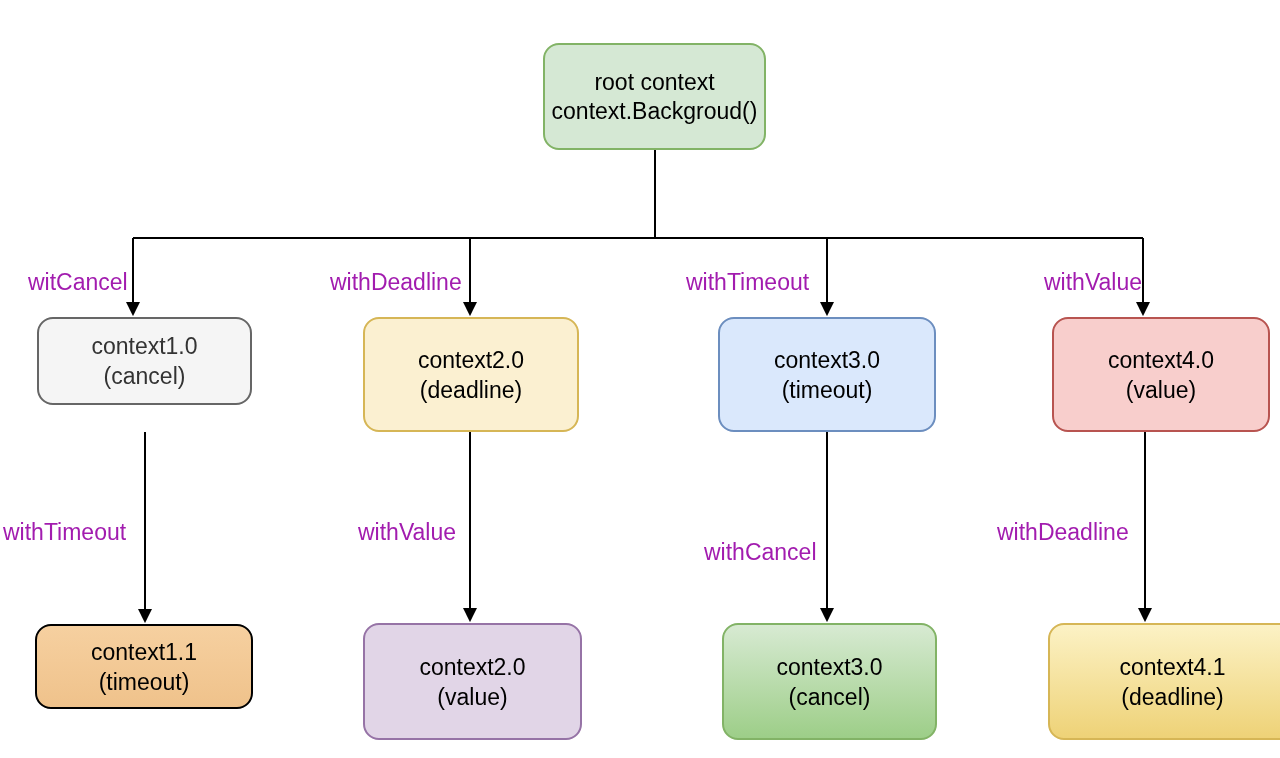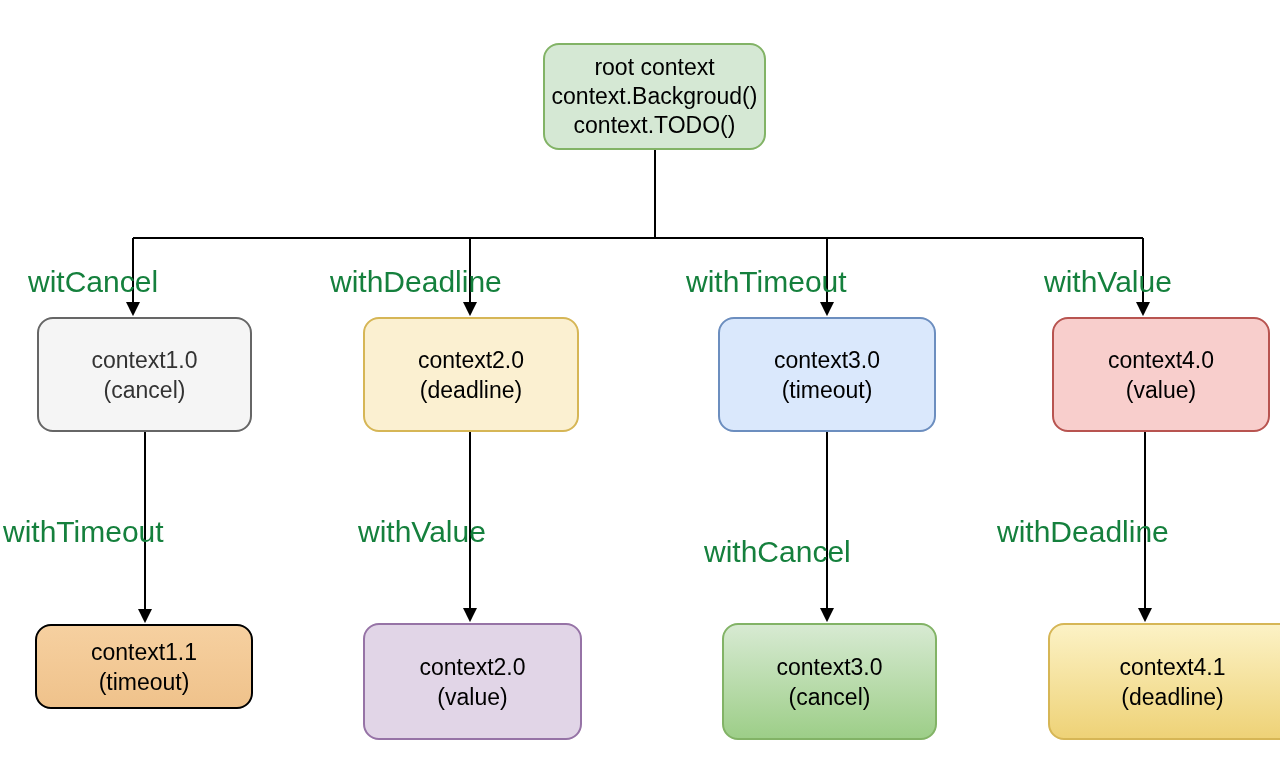--- a/index.html
+++ b/index.html
@@ -26,23 +26,23 @@
     align-items: center;
     justify-content: center;
     text-align: center;
     color: #000000;
     font-size: 23px;
     line-height: 30px;
   }
   .node.root { line-height: 29px; }
   .edge-label {
     position: absolute;
-    font-size: 30px;
+    font-size: 23px;
     line-height: 24px;
-    color: #15803d;
+    color: #a21caf;
     white-space: nowrap;
   }
 </style>
 </head>
 <body>
 
 <div id="canvas">
 
   <svg id="edges" xmlns="http://www.w3.org/2000/svg">
     <defs>
@@ -58,24 +58,23 @@
     <path class="edge" d="M1143,238 V314" fill="none" stroke="#000000" stroke-width="2" marker-end="url(#arrow)"></path>
     <path class="edge" d="M145,432 V621" fill="none" stroke="#000000" stroke-width="2" marker-end="url(#arrow)"></path>
     <path class="edge" d="M470,432 V620" fill="none" stroke="#000000" stroke-width="2" marker-end="url(#arrow)"></path>
     <path class="edge" d="M827,432 V620" fill="none" stroke="#000000" stroke-width="2" marker-end="url(#arrow)"></path>
     <path class="edge" d="M1145,432 V620" fill="none" stroke="#000000" stroke-width="2" marker-end="url(#arrow)"></path>
   </svg>
 
   <div class="node root" style="left: 543px; top: 43px; width: 223px; height: 107px; background: rgb(213, 232, 212); border-color: rgb(130, 179, 102);">
     <div>root context</div>
     <div>context.Backgroud()</div>
-    <div>context.TODO()</div>
   </div>
 
-  <div class="node" style="left: 37px; top: 317px; width: 215px; height: 115px; background: rgb(245, 245, 245); border-color: rgb(102, 102, 102); color: rgb(51, 51, 51);">
+  <div class="node" style="left: 37px; top: 317px; width: 215px; height: 88px; background: rgb(245, 245, 245); border-color: rgb(102, 102, 102); color: rgb(51, 51, 51);">
     <div>context1.0</div>
     <div>(cancel)</div>
   </div>
   <div class="node" style="left: 363px; top: 317px; width: 216px; height: 115px; background: rgb(251, 240, 209); border-color: rgb(214, 182, 86);">
     <div>context2.0</div>
     <div>(deadline)</div>
   </div>
   <div class="node" style="left: 718px; top: 317px; width: 218px; height: 115px; background: rgb(218, 232, 252); border-color: rgb(108, 142, 191);">
     <div>context3.0</div>
     <div>(timeout)</div>

